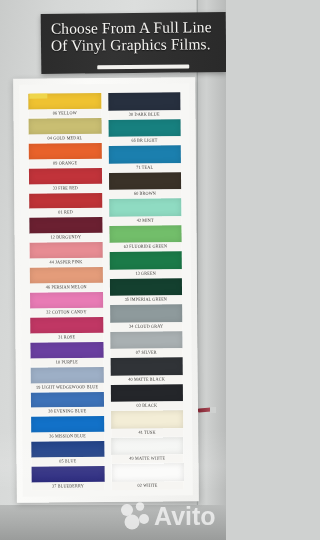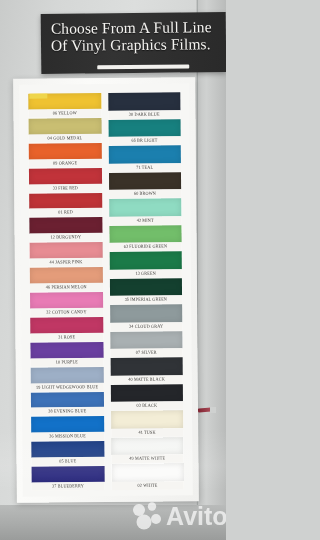--- a/index.html
+++ b/index.html
@@ -56,21 +56,21 @@
     background:#f0d84f;opacity:.9;z-index:3;}
 
   
   .marker{position:absolute;left:198px;top:408px;width:14px;height:4px;
     background:linear-gradient(90deg,#7d2230,#b0505c);border-radius:1px;
     transform:rotate(-4deg);}
   .marker-tip{position:absolute;left:210px;top:407px;width:6px;height:6px;
     background:#cfd1d0;}
 
   
-  .avito{position:absolute;left:130px;top:498px;width:104px;height:34px;
+  .avito{position:absolute;left:118px;top:498px;width:104px;height:34px;
     opacity:.72;}
   .avito svg{display:block;}
   .glare{position:absolute;left:0;top:430px;width:226px;height:60px;
     background:linear-gradient(180deg,rgba(255,255,255,0) 0%,rgba(255,255,255,.12) 60%,rgba(255,255,255,0) 100%);
     pointer-events:none;}
 </style>
 </head>
 <body>
 
 <div id="scene">

